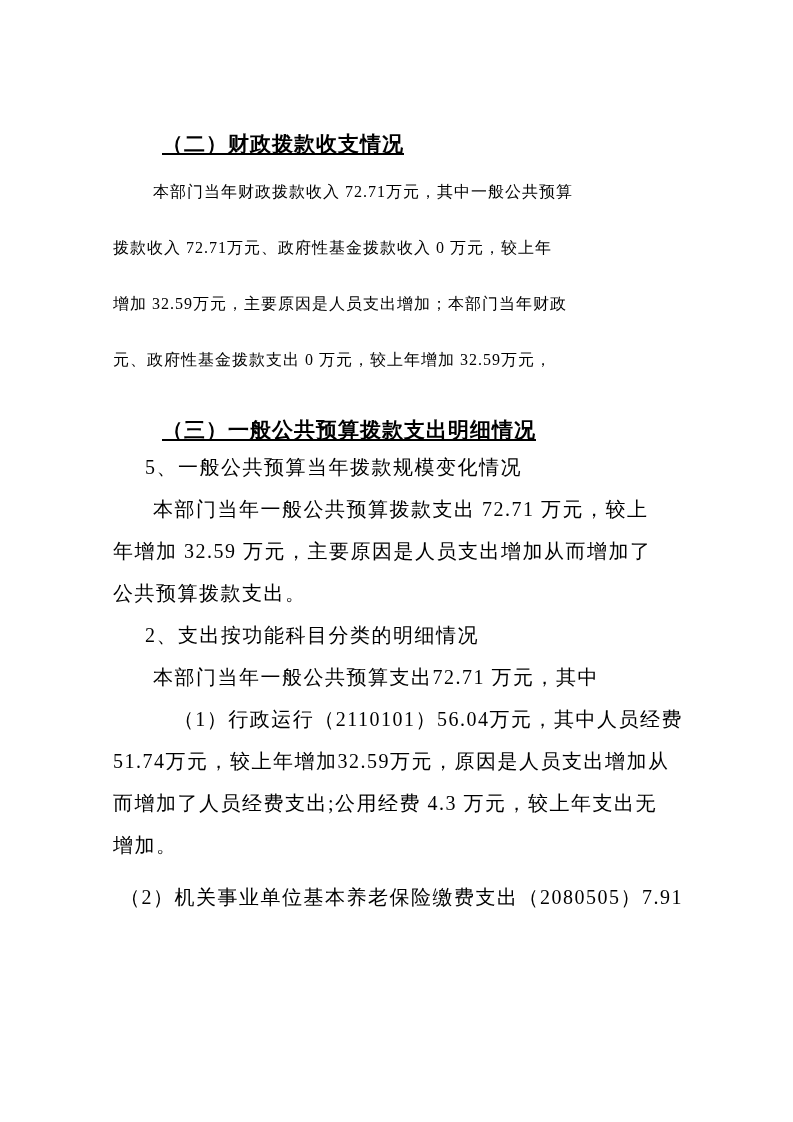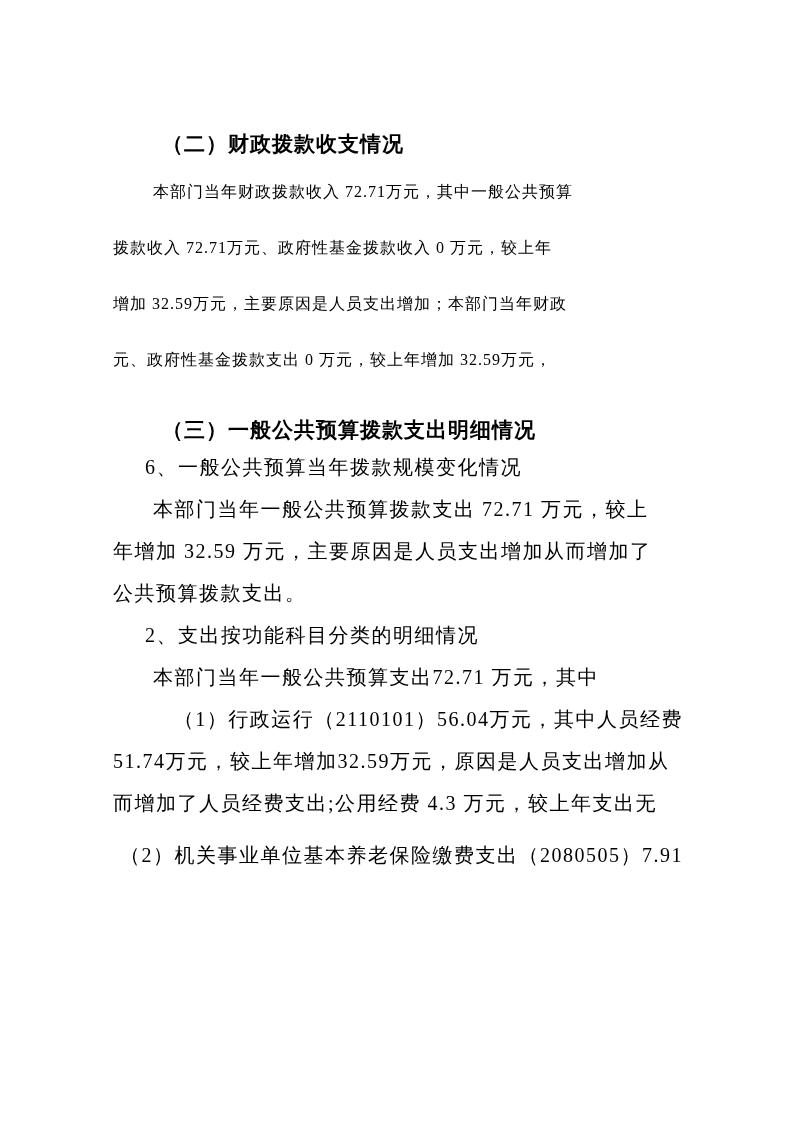--- a/index.html
+++ b/index.html
@@ -22,20 +22,21 @@
   
   .sec-heading {
     font-family: "Liberation Sans", "DejaVu Sans", sans-serif;
     font-weight: bold;
     font-size: 21px;
     line-height: 26px;
     letter-spacing: 1px;
     text-indent: 49px;
     white-space: nowrap;
     margin: 0;
+    text-decoration: underline;
   }
   .sec-heading.second {
     margin-top: 29px;
   }
   
   .sec2-line {
     font-size: 16px;
     line-height: 56px;
     letter-spacing: 1px;
     white-space: nowrap;
@@ -78,26 +79,27 @@
     <div class="sec2-body">
       <div class="sec2-line indent">本部门当年财政拨款收入 72.71万元，其中一般公共预算</div>
       <div class="sec2-line">拨款收入 72.71万元、政府性基金拨款收入 0 万元，较上年</div>
       <div class="sec2-line">增加 32.59万元，主要原因是人员支出增加；本部门当年财政</div>
       <div class="sec2-line">元、政府性基金拨款支出 0 万元，较上年增加 32.59万元，</div>
     </div>
 
     <h2 class="sec-heading second">（三）一般公共预算拨款支出明细情况</h2>
 
     <div class="sec3-body">
-      <div class="sec3-line indent-num">6、一般公共预算当年拨款规模变化情况</div>
+      <div class="sec3-line indent-num">5、一般公共预算当年拨款规模变化情况</div>
       <div class="sec3-line indent">本部门当年一般公共预算拨款支出 72.71 万元，较上</div>
       <div class="sec3-line">年增加 32.59 万元，主要原因是人员支出增加从而增加了</div>
       <div class="sec3-line">公共预算拨款支出。</div>
       <div class="sec3-line indent-num">2、支出按功能科目分类的明细情况</div>
       <div class="sec3-line indent">本部门当年一般公共预算支出72.71 万元，其中</div>
       <div class="sec3-line hang">（1）行政运行（2110101）56.04万元，其中人员经费</div>
       <div class="sec3-line">51.74万元，较上年增加32.59万元，原因是人员支出增加从</div>
       <div class="sec3-line">而增加了人员经费支出;公用经费 4.3 万元，较上年支出无</div>
+      <div class="sec3-line">增加。</div>
       <div class="sec3-line hang gap-top">（2）机关事业单位基本养老保险缴费支出（2080505）7.91</div>
     </div>
 
   </div>
 </div>
 
 </body></html>

